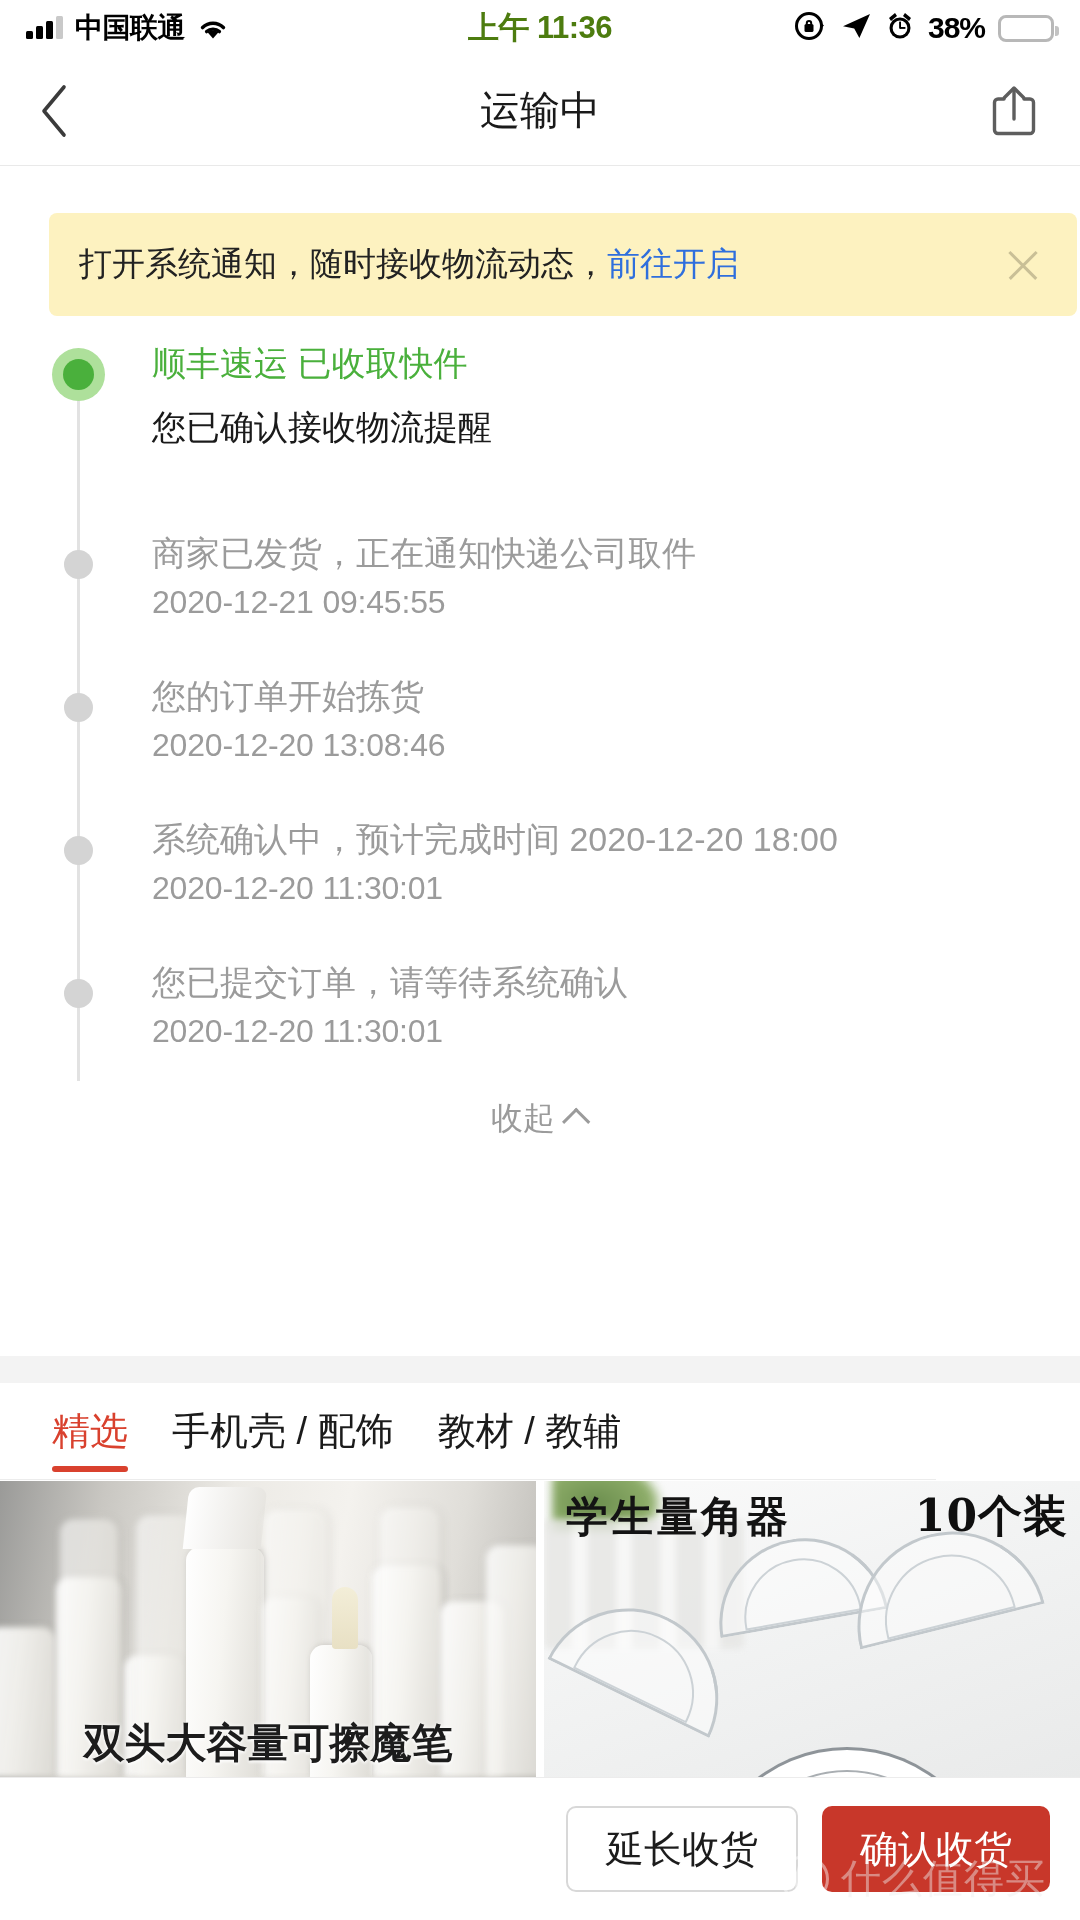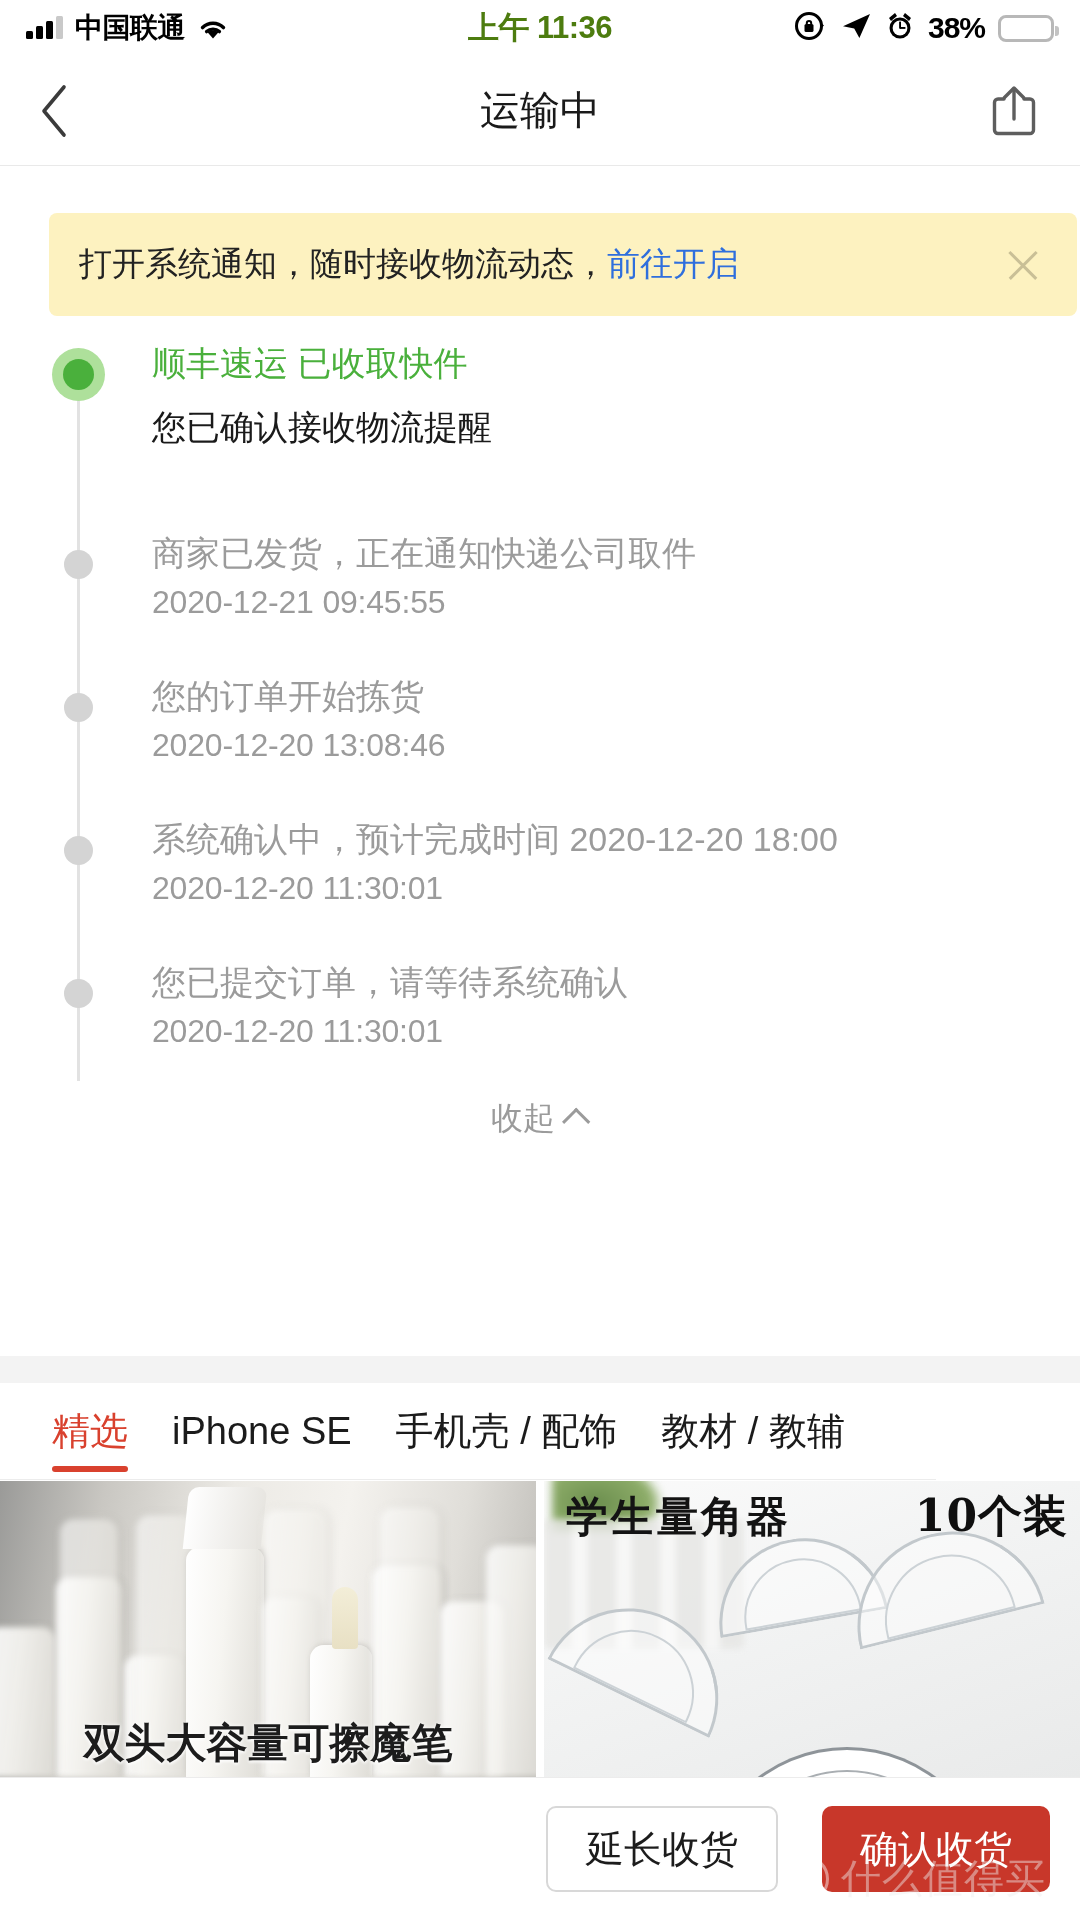--- a/index.html
+++ b/index.html
@@ -209,21 +209,21 @@
   }
   .big-prot .ring2 {
     position: absolute; left: 26px; right: 26px; bottom: 0; height: 122px;
     border: 2px solid #a9aeb2; border-radius: 999px 999px 0 0;
   }
 
   
   .actionbar {
     position: absolute; left: 0; bottom: 0; width: 1080px; height: 143px;
     background: #fff; border-top: 1px solid #ececec;
-    display: flex; align-items: center; justify-content: flex-end; gap: 44px;
+    display: flex; align-items: center; justify-content: flex-end; gap: 24px;
     padding-right: 30px;
   }
   .btn {
     height: 86px; display: flex; align-items: center; justify-content: center;
     font-size: 38px; border-radius: 10px; padding: 0 38px;
   }
   .btn.ghost { border: 2px solid #d8d8d8; color: #1c1c1c; background: #fff; }
   .btn.primary { background: #c8372a; color: #fff; border: none; }
 
   
@@ -349,21 +349,20 @@
         <div class="tl-title">您已提交订单，请等待系统确认</div>
         <div class="tl-time">2020-12-20 11:30:01</div>
       </div>
       <div class="collapse" style="position:relative;margin-top:16px;"><span>收起</span><span class="chev"></span></div>
     </div>
 
   <div class="band"></div>
 
   <div class="tabs" id="tabs">
       <div class="tab sel">精选</div>
-      <div class="tab">iPhone SE</div>
       <div class="tab">手机壳 / 配饰</div>
       <div class="tab">教材 / 教辅</div>
     </div>
 
   <div class="cards">
 
     <div class="card">
       <div class="pens">
         <div class="pen blur" style="left:-14px;  width:70px;  height:150px;"></div>
         <div class="pen blur" style="left:56px;   width:66px;  height:200px;"></div>

